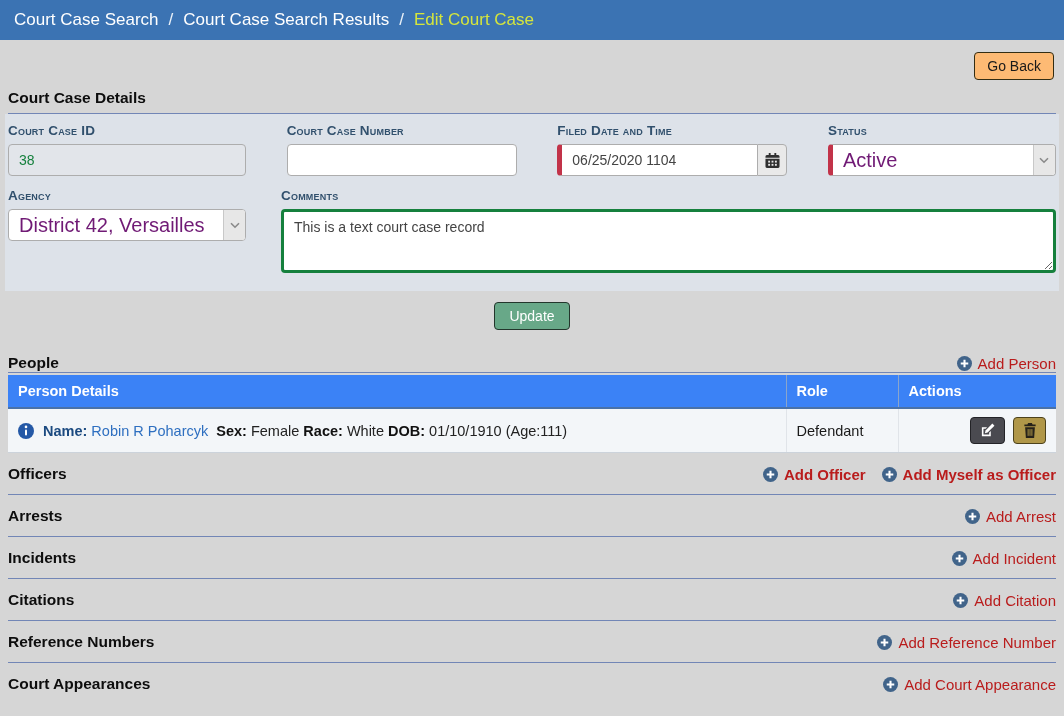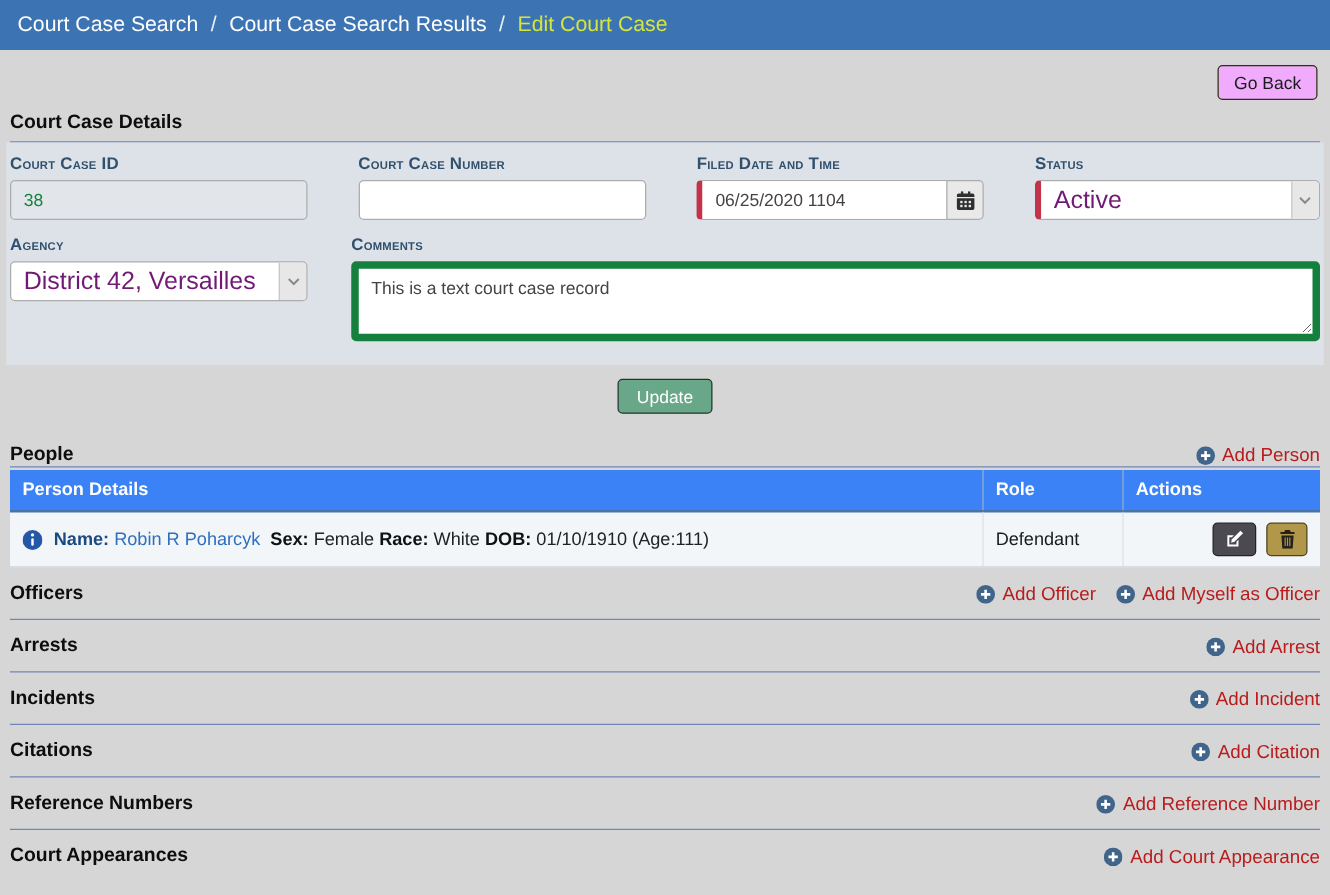--- a/index.html
+++ b/index.html
@@ -16,21 +16,21 @@
     padding: 0 14px; font-size: 17px;
   }
   .crumb { color: #ffffff; text-decoration: none; cursor: pointer; }
   .crumb.active { color: #d5e53c; cursor: default; }
   .crumb-sep { color: #eaf1f8; }
   
   .page { padding: 0 8px; position: relative; }
   .topbar { display: flex; justify-content: flex-end; padding: 12px 2px 0; }
   .btn { font-family: inherit; cursor: pointer; border-radius: 4px; }
   .btn-goback {
-    background: #f0abfc; border: 1px solid #332d13; color: #1a1a1a;
+    background: #fdba74; border: 1px solid #332d13; color: #1a1a1a;
     font-size: 14px; padding: 5px 12px;
   }
   .section-title { font-size: 15.5px; font-weight: bold; color: #0d0d0d; }
   .rule { border: none; border-top: 1px solid #7286b6; }
   .details-title { margin: 9px 0 6px; }
   
   .panel { background: #dde2e9; margin: 0 -3px; padding: 9px 3px 14px; }
   .form-grid-1 {
     display: grid; grid-template-columns: 238px 230px 230px 228px;
     justify-content: space-between; margin-bottom: 12px;
@@ -61,21 +61,21 @@
     display: flex; align-items: center; font-size: 20px; color: #701a75;
     cursor: pointer; overflow: hidden;
   }
   .fake-select .sel-value { flex: 1; padding: 0 10px; }
   .fake-select.required { border-left: 5px solid #c23349; }
   .sel-chevron {
     width: 22px; align-self: stretch; background: #e7e7e7;
     border-left: 1px solid #c8c8c8; display: flex; align-items: center; justify-content: center;
   }
   .textarea {
-    width: 100%; height: 64px; border: 6px solid #15803d; border-radius: 4px;
+    width: 100%; height: 64px; border: 3px solid #15803d; border-radius: 4px;
     padding: 7px 10px; font-size: 14px; color: #444; font-family: inherit;
     resize: both; outline: none; background: #fff;
   }
   .update-row { display: flex; justify-content: center; margin-top: 11px; }
   .btn-update {
     background: #68a888; border: 1px solid #23362c; color: #ffffff;
     font-size: 14px; padding: 5px 14px;
   }
   
   .people-header { display: flex; justify-content: space-between; align-items: center; margin-top: 24px; }
@@ -105,21 +105,21 @@
   }
   .btn-delete {
     width: 33px; height: 27px; background: #b09749; border: 1px solid #4c421c;
     border-radius: 4px; display: flex; align-items: center; justify-content: center;
   }
   
   .add-link {
     display: inline-flex; align-items: center; gap: 6px;
     color: #b91c1c; font-size: 15px; text-decoration: none; cursor: pointer; white-space: nowrap;
   }
-  .links-row { display: flex; gap: 16px; }
+  .links-row { display: flex; gap: 16px; font-weight: bold; }
   .section {
     display: flex; justify-content: space-between; align-items: center;
     padding: 12px 0 11px; border-bottom: 1px solid #7286b6;
   }
   .icon { display: inline-flex; line-height: 0; }
 </style>
 </head>
 <body>
 
 <div class="navbar">

